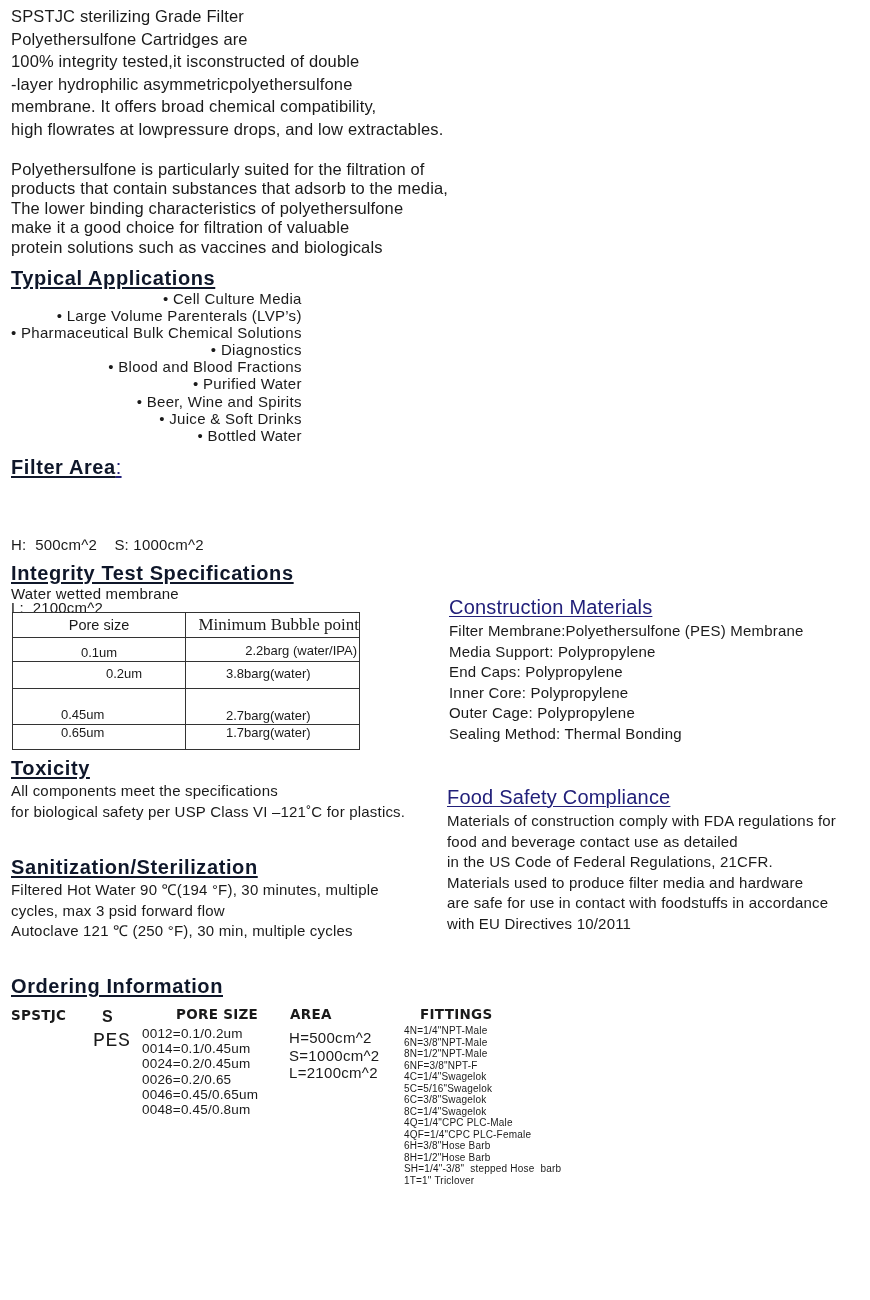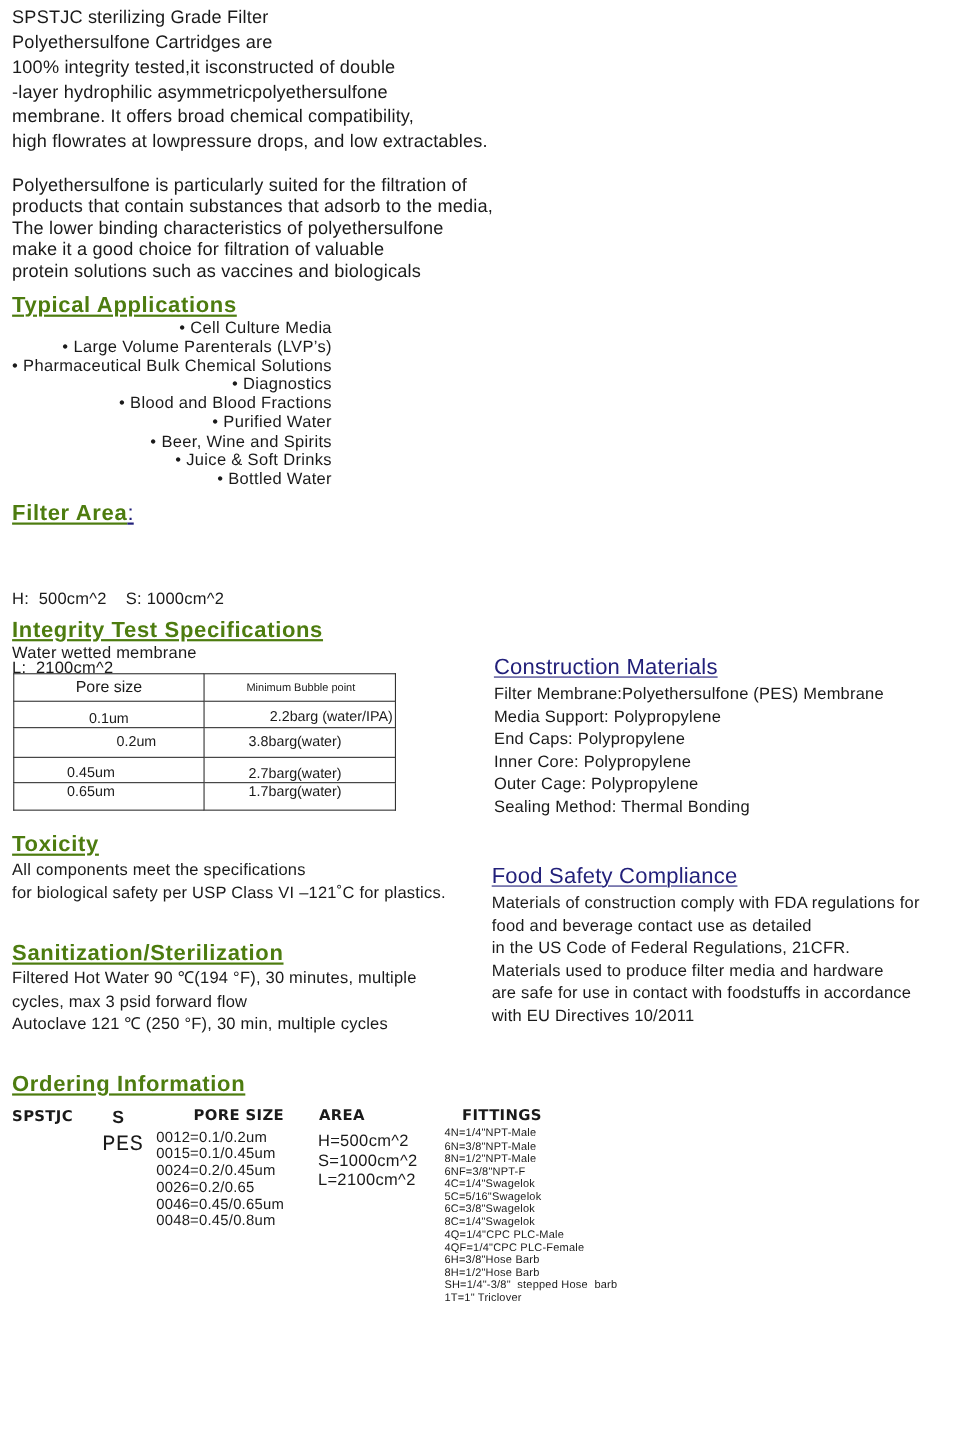--- a/index.html
+++ b/index.html
@@ -4,21 +4,21 @@
 <style>
   html, body { margin: 0; padding: 0; background: #ffffff; }
   body {
     width: 870px; height: 1300px; position: relative; overflow: hidden;
     font-family: "Liberation Sans", sans-serif; color: #1a1a1a;
   }
   .abs { position: absolute; }
   .para { font-size: 16.5px; line-height: 22.5px; white-space: nowrap; letter-spacing: 0.15px; }
   .para2 { font-size: 16.5px; line-height: 19.4px; white-space: nowrap; letter-spacing: 0.15px; }
   .h-bold {
-    font-size: 20px; font-weight: bold; color: #4d7c0f;
+    font-size: 20px; font-weight: bold; color: #0f172a;
     text-decoration: underline; text-decoration-thickness: 2px; text-underline-offset: 2px;
     letter-spacing: 0.6px; white-space: nowrap;
   }
   .h-light {
     font-size: 20px; font-weight: normal; color: #22207a;
     text-decoration: underline; text-decoration-thickness: 1px; text-underline-offset: 2px;
     letter-spacing: 0.2px; white-space: nowrap;
   }
   .list { font-size: 15px; line-height: 17.1px; white-space: nowrap; letter-spacing: 0.3px; text-align: right; }
   .body15 { font-size: 15px; line-height: 20.5px; white-space: nowrap; letter-spacing: 0.2px; }
@@ -82,31 +82,31 @@
 
 <div class="abs" style="left:12px; top:612px;">
   <table class="spec">
     <colgroup>
         <col style="width:173px">
         <col style="width:174px">
       </colgroup>
     <tbody>
         <tr style="height:25px;">
       <td style="text-align:center; font-size:14.5px; vertical-align:middle;">Pore size</td>
-      <td style="text-align:center; padding-left:2px; font-size:10px;">Minimum Bubble point</td>
+      <td style="text-align:right; padding-left:2px; font-size:17px;font-family:Liberation Serif, serif;">Minimum Bubble point</td>
     </tr>
     <tr style="height:24px;">
       <td style="text-align:center; vertical-align:bottom; padding-bottom:1px;">0.1um</td>
       <td style="text-align:right; padding-right:2px; vertical-align:bottom; padding-bottom:3px;">2.2barg (water/IPA)</td>
     </tr>
     <tr style="height:27px;">
       <td style="text-align:center; padding-left:50px; vertical-align:top; padding-top:4px;">0.2um</td>
       <td style="text-align:left; padding-left:40px; vertical-align:top; padding-top:4px;">3.8barg(water)</td>
     </tr>
-    <tr style="height:23px;padding-left:28px;">
+    <tr style="height:36px;padding-left:28px;">
       <td style="text-align:left; padding-left:48px; vertical-align:bottom; padding-bottom:2px;">0.45um</td>
       <td style="text-align:left; padding-left:40px; vertical-align:bottom; padding-bottom:1px;">2.7barg(water)</td>
     </tr>
     <tr style="height:25px;">
       <td style="text-align:left; padding-left:48px; vertical-align:top; padding-top:0px;">0.65um</td>
       <td style="text-align:left; padding-left:40px; vertical-align:top; padding-top:0px;">1.7barg(water)</td>
     </tr>
   </tbody>
     </table>
 </div>
@@ -147,21 +147,21 @@
 <div class="abs h-bold" style="left:11px; top:975px;">Ordering Information</div>
 
 <div class="abs ord-head" style="left:11px; top:1007px; font-family:'DejaVu Sans', sans-serif; font-size:13.5px;">SPSTJC</div>
 
 <div class="abs" style="left:102px; top:1008px; font-size:16px; font-weight:bold;">S</div>
 <div class="abs" style="left:93px; top:1029px; font-size:20px; letter-spacing:0.5px;font-family:Liberation Mono, monospace;">PES</div>
 
 <div class="abs ord-head" style="left:176px; top:1006px; font-family:'DejaVu Sans', sans-serif; font-size:13.5px;">PORE SIZE</div>
 <div class="abs ord-code" style="left:142px; top:1026px;">
   <span class="line">0012=0.1/0.2um</span>
-  <span class="line">0015=0.1/0.45um</span>
+  <span class="line">0014=0.1/0.45um</span>
   <span class="line">0024=0.2/0.45um</span>
   <span class="line">0026=0.2/0.65</span>
   <span class="line">0046=0.45/0.65um</span>
   <span class="line">0048=0.45/0.8um</span>
 </div>
 
 <div class="abs ord-head" style="left:290px; top:1006px; font-family:'DejaVu Sans', sans-serif; font-size:13.5px;">AREA</div>
 <div class="abs ord-area" style="left:289px; top:1029px;">
   <span class="line">H=500cm^2</span>
   <span class="line">S=1000cm^2</span>

